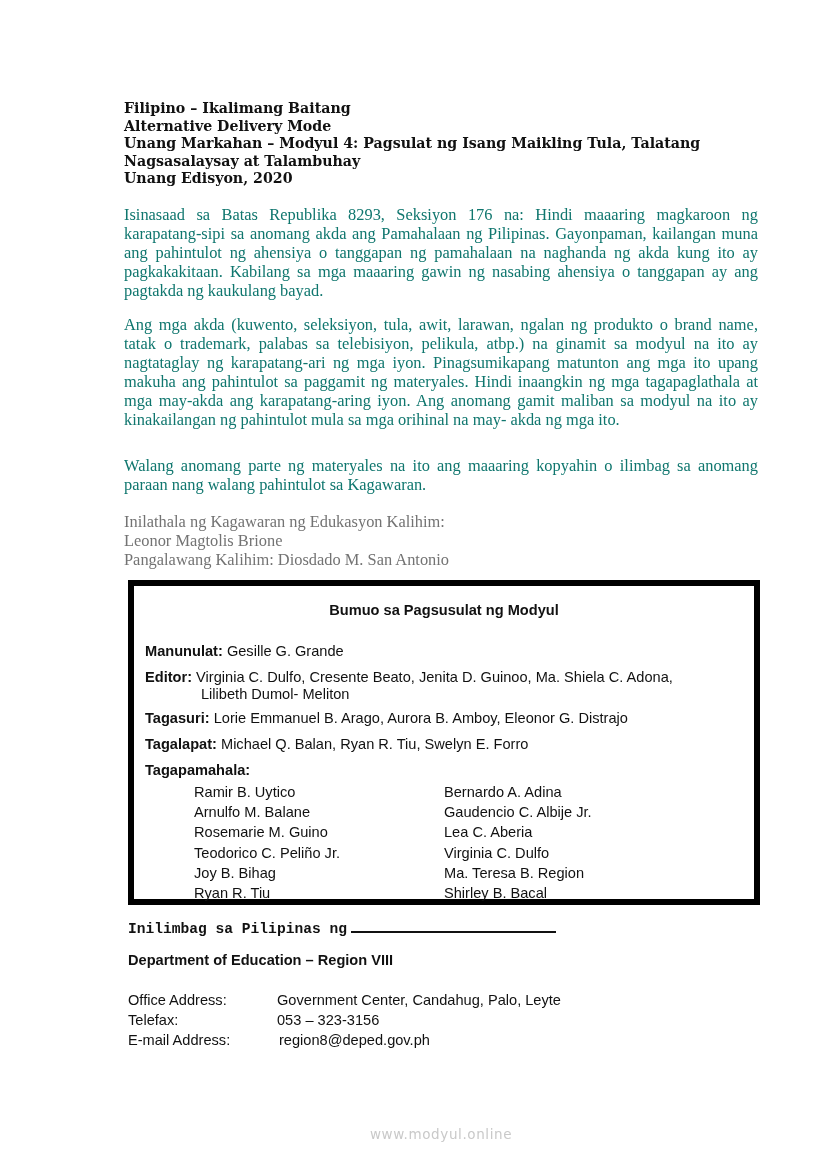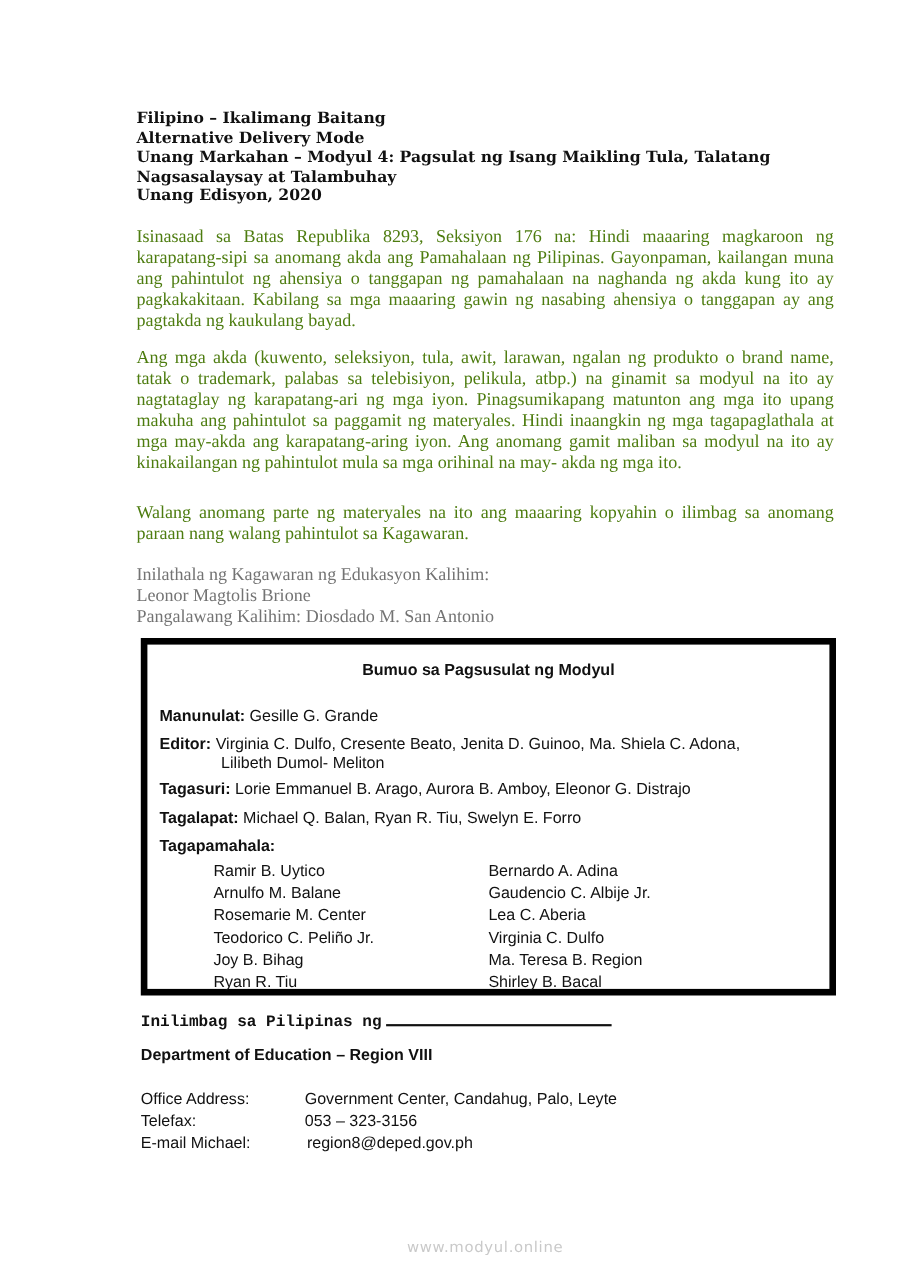--- a/index.html
+++ b/index.html
@@ -5,21 +5,21 @@
     html, body { margin: 0; padding: 0; background: #ffffff; }
     body { width: 826px; height: 1169px; position: relative; overflow: hidden; color: #111; }
     .page { position: absolute; left: 0; top: 0; width: 826px; height: 1169px; margin-left: 28px; }
 
     .header-block { position: absolute; left: 96px; top: 100px; width: 640px;
       font-family: "DejaVu Serif", serif; font-weight: bold; font-size: 14.2px; line-height: 17.6px; color: #111; }
     .header-block div { white-space: nowrap; }
 
     .para { position: absolute; left: 96px; width: 634px;
       font-family: "Liberation Serif", serif; font-size: 16.4px; line-height: 18.9px;
-      text-align: justify; color: #4d7c0f; }
+      text-align: justify; color: #0f766e; }
     .para1 { top: 206px; }
     .para2 { top: 316px; }
     .para3 { top: 457px; }
     .publisher { position: absolute; left: 96px; top: 512px; width: 634px;
       font-family: "Liberation Serif", serif; font-size: 16.4px; line-height: 19px; color: #737373; }
     .publisher div { white-space: nowrap; }
 
     .credits-box { position: absolute; left: 100px; top: 580px; width: 620px; height: 313px;
       border: 6px solid #000000; box-sizing: content-box;
       font-family: "Liberation Sans", sans-serif; font-size: 14.6px; color: #111; }
@@ -107,21 +107,21 @@
     <div class="mgr-list">
       <div class="mgr-row">
         <span class="c1">Ramir B. Uytico</span>
         <span class="c2">Bernardo A. Adina</span>
       </div>
       <div class="mgr-row">
         <span class="c1">Arnulfo M. Balane</span>
         <span class="c2">Gaudencio C. Albije Jr.</span>
       </div>
       <div class="mgr-row">
-        <span class="c1">Rosemarie M. Center</span>
+        <span class="c1">Rosemarie M. Guino</span>
         <span class="c2">Lea C. Aberia</span>
       </div>
       <div class="mgr-row">
         <span class="c1">Teodorico C. Peliño Jr.</span>
         <span class="c2">Virginia C. Dulfo</span>
       </div>
       <div class="mgr-row">
         <span class="c1">Joy B. Bihag</span>
         <span class="c2">Ma. Teresa B. Region</span>
       </div>
@@ -141,19 +141,19 @@
   <div class="contact">
     <div class="contact-row">
       <span class="k">Office Address:</span>
       <span class="v">Government Center, Candahug, Palo, Leyte</span>
     </div>
     <div class="contact-row">
       <span class="k">Telefax:</span>
       <span class="v">053 – 323-3156</span>
     </div>
     <div class="contact-row">
-      <span class="k">E-mail Michael:</span>
+      <span class="k">E-mail Address:</span>
       <span class="v email">region8@deped.gov.ph</span>
     </div>
   </div>
 
   <div class="watermark">www.modyul.online</div>
 </div>
 
 </body></html>

